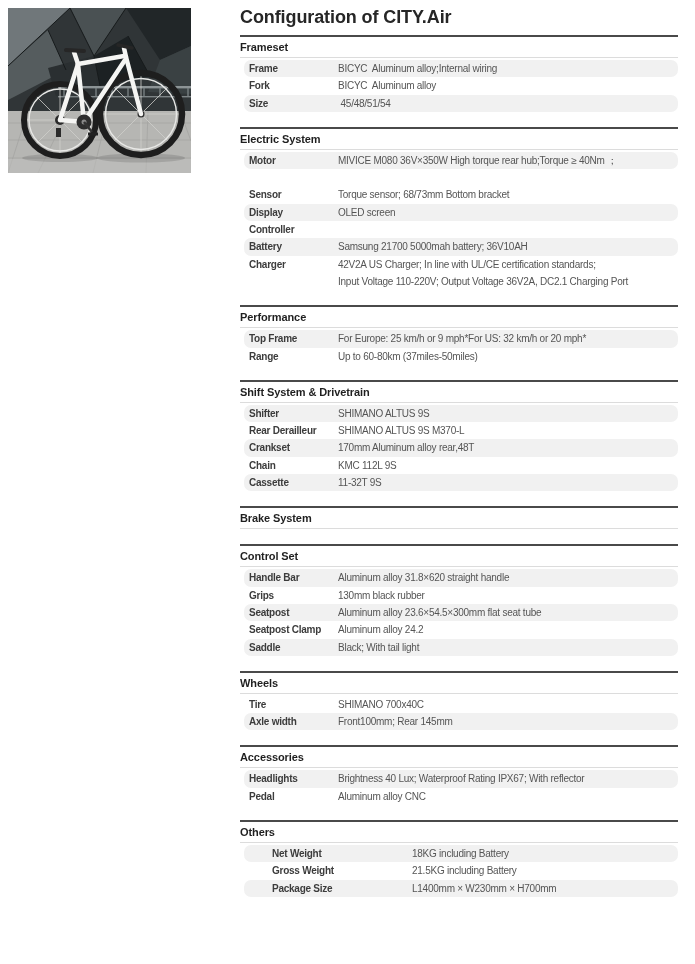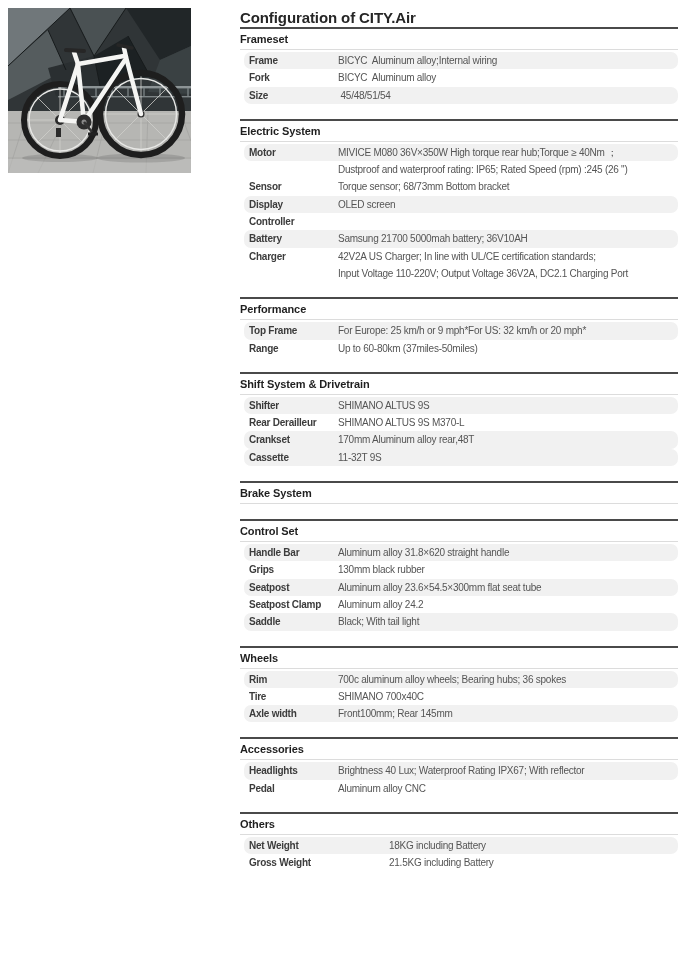--- a/index.html
+++ b/index.html
@@ -19,43 +19,43 @@
   }
   
   .photo{
     position:absolute;left:8px;top:8px;width:183px;height:165px;margin:0;
     overflow:hidden;background:#30353 7;
   }
   .photo svg{display:block;width:100%;height:100%;}
   
   .spec{position:absolute;left:240px;top:0;width:438px;}
   .page-title{
-    font-size:15px;line-height:19px;font-weight:bold;color:#262626;
-    margin:8px 0 0 0;letter-spacing:-0.1px;
+    font-size:18px;line-height:19px;font-weight:bold;color:#262626;
+    margin:8px 0 8px 0;letter-spacing:-0.1px;
   }
   .rule-dark{border-top:2px solid var(--rule-dark);height:0;margin:0 0 3px 0;}
   .section .rule-dark{margin-top:15px;}
   .section:first-child .rule-dark{margin-top:0;}
   .section-title{
     font-size:11px;line-height:14px;font-weight:bold;color:var(--heading);
     margin:2px 0 3px 0;letter-spacing:-0.1px;
   }
   .rule-light{border-top:1px solid var(--rule-light);height:0;}
   .rows{margin-top:2px;}
   .row{
     display:flex;margin-left:4px;padding-left:5px;
     min-height:17.3px;line-height:17.3px;
     font-size:10px;letter-spacing:-0.25px;border-radius:7px;
   }
   .row.shaded{background:var(--stripe);}
   .row-label{
     flex:none;width:89px;color:var(--label);font-weight:bold;
     white-space:nowrap;
   }
-  .section.wide .row-label{width:140px;}
+  .section.wide .row-label{width:140px;margin-left:23px;}
   .row-value{flex:1;color:var(--value);white-space:pre;}
 </style>
 </head>
 <body>
 
 <figure class="photo">
   <svg viewBox="0 0 183 165" xmlns="http://www.w3.org/2000/svg">
 
     <rect x="0" y="0" width="183" height="103" fill="#303537"></rect>
     <polygon points="0,0 62,0 0,58" fill="#70777a"></polygon>
@@ -143,21 +143,20 @@
     <h2 class="section-title">Electric System</h2>
     <div class="rule-light"></div>
     <div class="rows">
   <div class="row shaded">
     <span class="row-label">Motor</span>
     <span class="row-value">MIVICE M080 36V×350W High torque rear hub;Torque ≥ 40Nm ；</span>
   </div>
 
   <div class="row">
     <span class="row-label"></span>
-    <span class="row-value">Dustproof and waterproof rating: IP65; Rated Speed (rpm) :245 (26 ")</span>
   </div>
 
   <div class="row">
     <span class="row-label">Sensor</span>
     <span class="row-value">Torque sensor; 68/73mm Bottom bracket</span>
   </div>
 
   <div class="row shaded">
     <span class="row-label">Display</span>
     <span class="row-value">OLED screen</span>
@@ -214,20 +213,24 @@
   <div class="row">
     <span class="row-label">Rear Derailleur</span>
     <span class="row-value">SHIMANO ALTUS 9S M370-L</span>
   </div>
 
   <div class="row shaded">
     <span class="row-label">Crankset</span>
     <span class="row-value">170mm Aluminum alloy rear,48T</span>
   </div>
 
+  <div class="row">
+    <span class="row-label">Chain</span>
+    <span class="row-value">KMC 112L 9S</span>
+  </div>
 
   <div class="row shaded">
     <span class="row-label">Cassette</span>
     <span class="row-value">11-32T 9S</span>
   </div>
 </div>
   </section>
 
   <section class="section">
     <div class="rule-dark"></div>
@@ -265,24 +268,20 @@
     <span class="row-value">Black; With tail light</span>
   </div>
 </div>
   </section>
 
   <section class="section">
     <div class="rule-dark"></div>
     <h2 class="section-title">Wheels</h2>
     <div class="rule-light"></div>
     <div class="rows">
-  <div class="row shaded">
-    <span class="row-label">Rim</span>
-    <span class="row-value">700c aluminum alloy wheels; Bearing hubs; 36 spokes</span>
-  </div>
 
   <div class="row">
     <span class="row-label">Tire</span>
     <span class="row-value">SHIMANO 700x40C</span>
   </div>
 
   <div class="row shaded">
     <span class="row-label">Axle width</span>
     <span class="row-value">Front100mm; Rear 145mm</span>
   </div>
@@ -314,16 +313,20 @@
   <div class="row shaded">
     <span class="row-label">Net Weight</span>
     <span class="row-value">18KG including Battery</span>
   </div>
 
   <div class="row">
     <span class="row-label">Gross Weight</span>
     <span class="row-value">21.5KG including Battery</span>
   </div>
 
+  <div class="row shaded">
+    <span class="row-label">Package Size</span>
+    <span class="row-value">L1400mm × W230mm × H700mm</span>
+  </div>
 </div>
   </section>
 </div>
 </main>
 
 </body></html>

